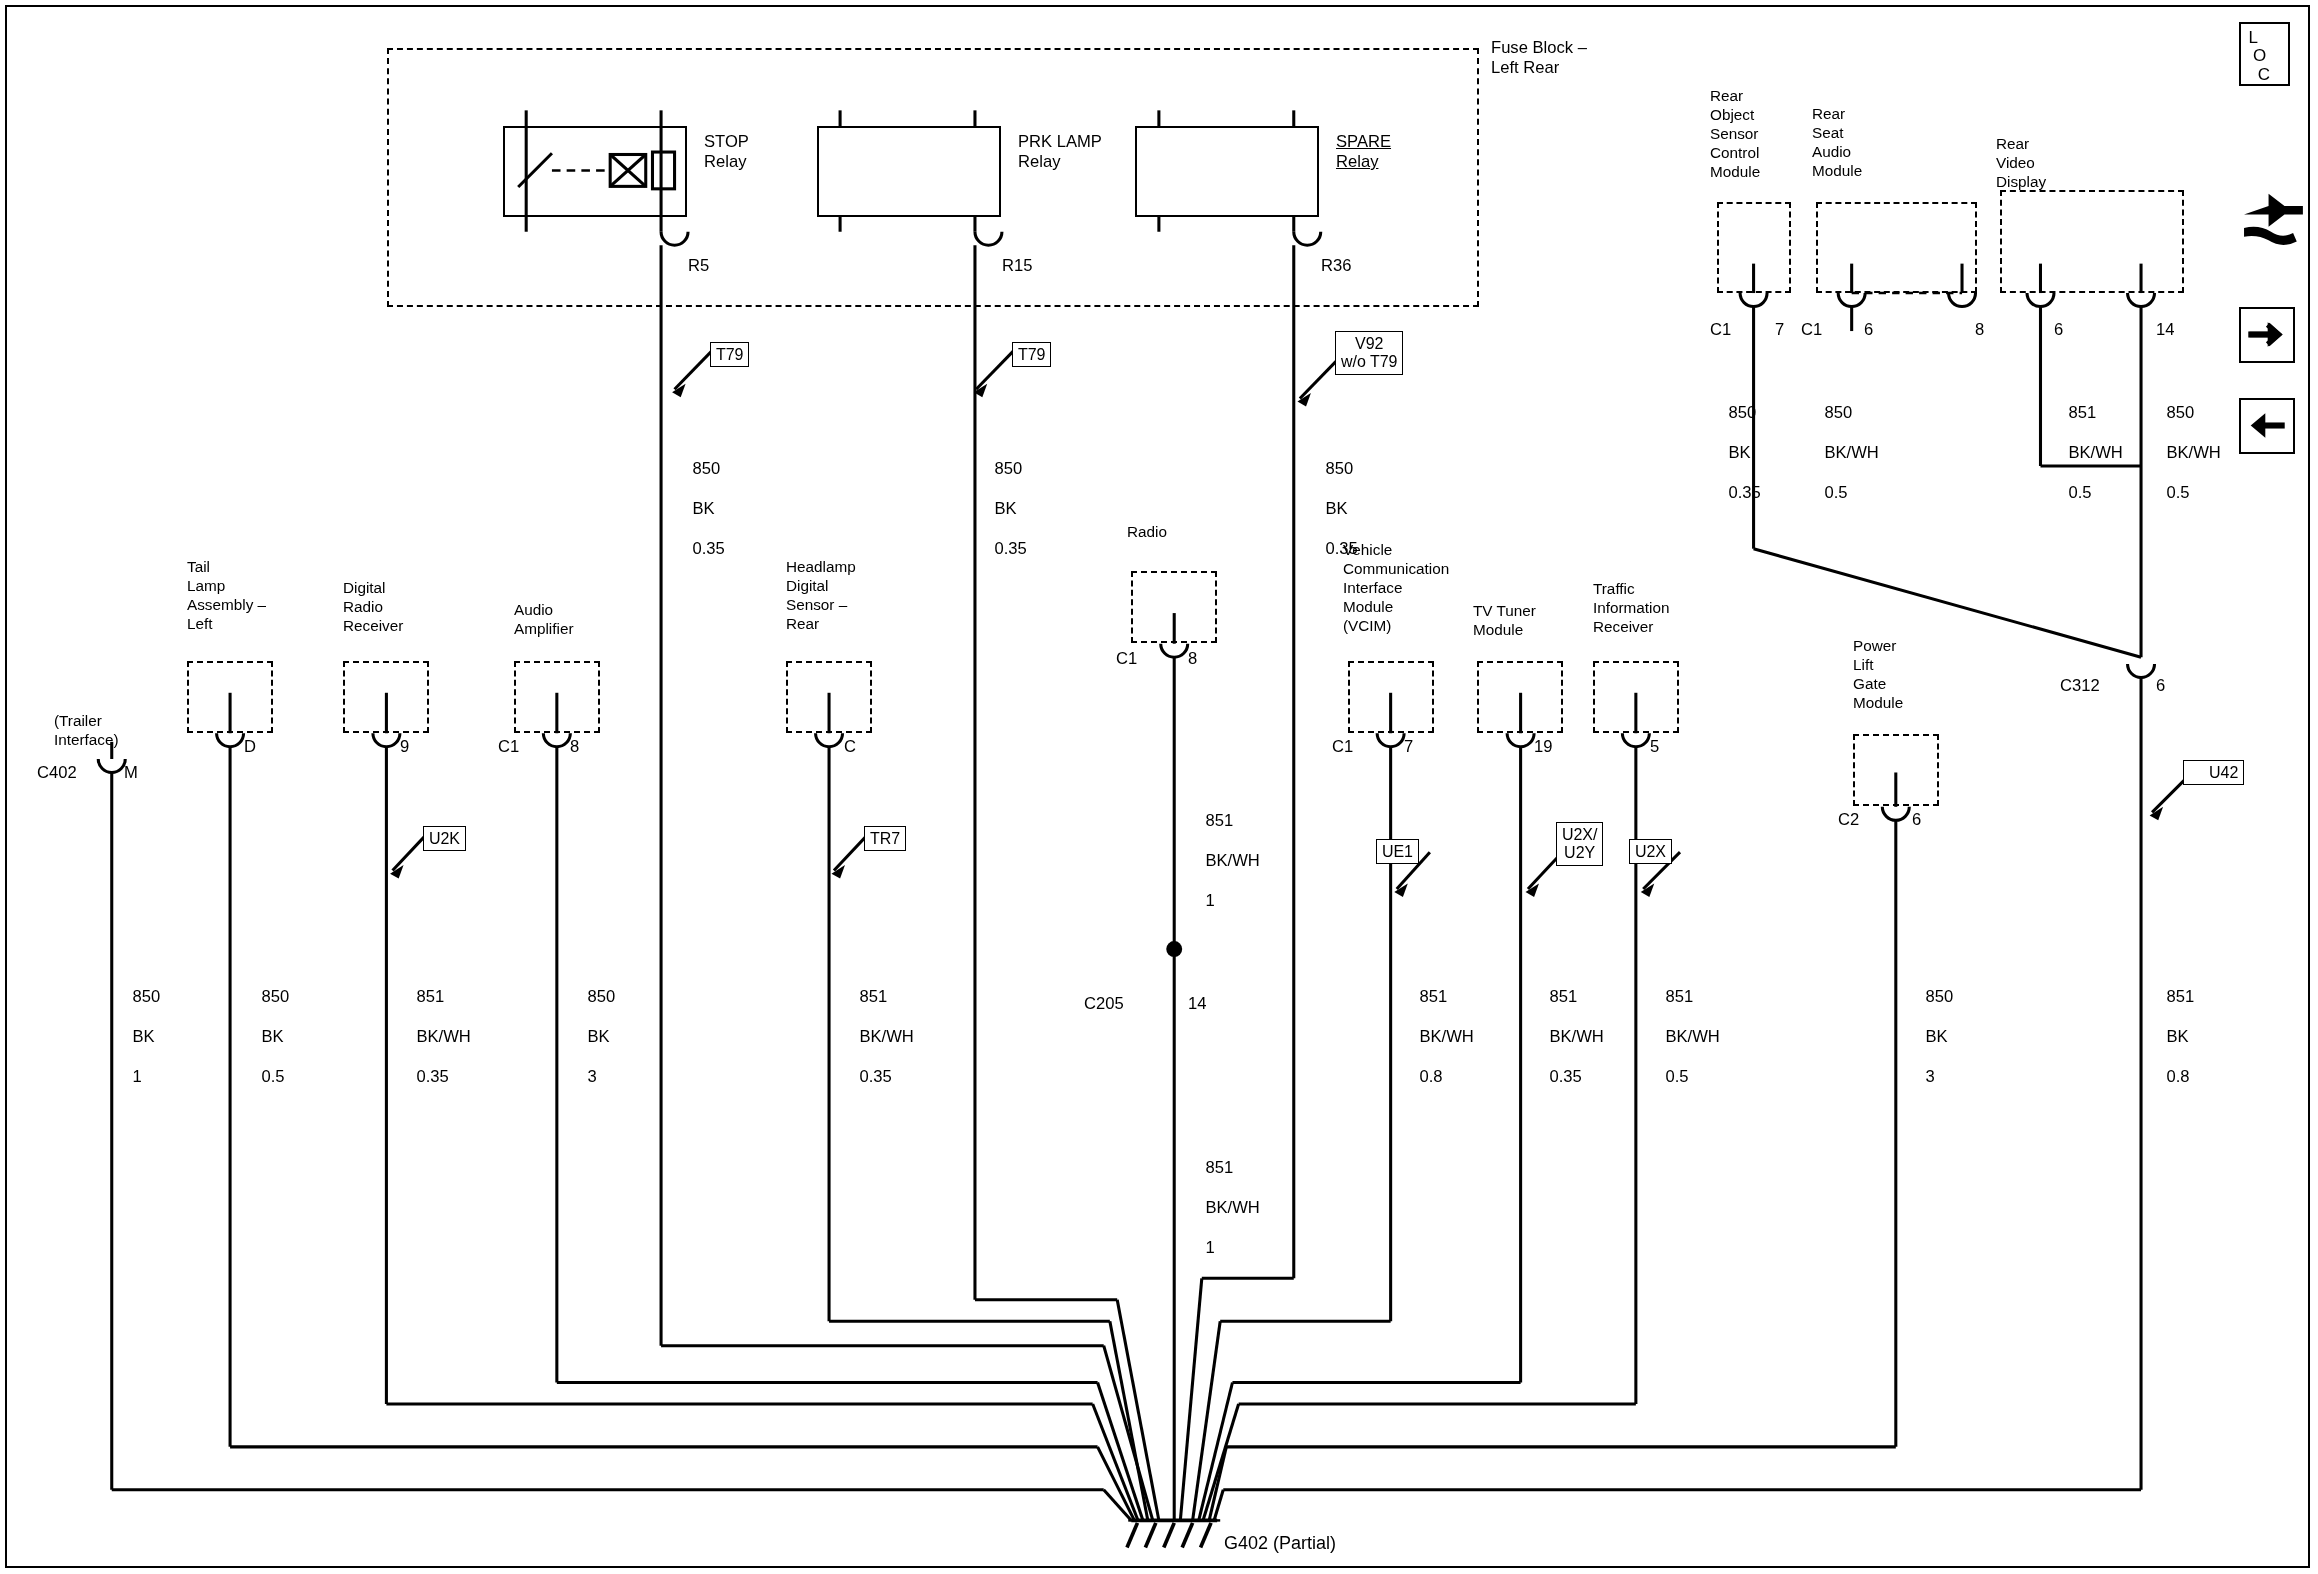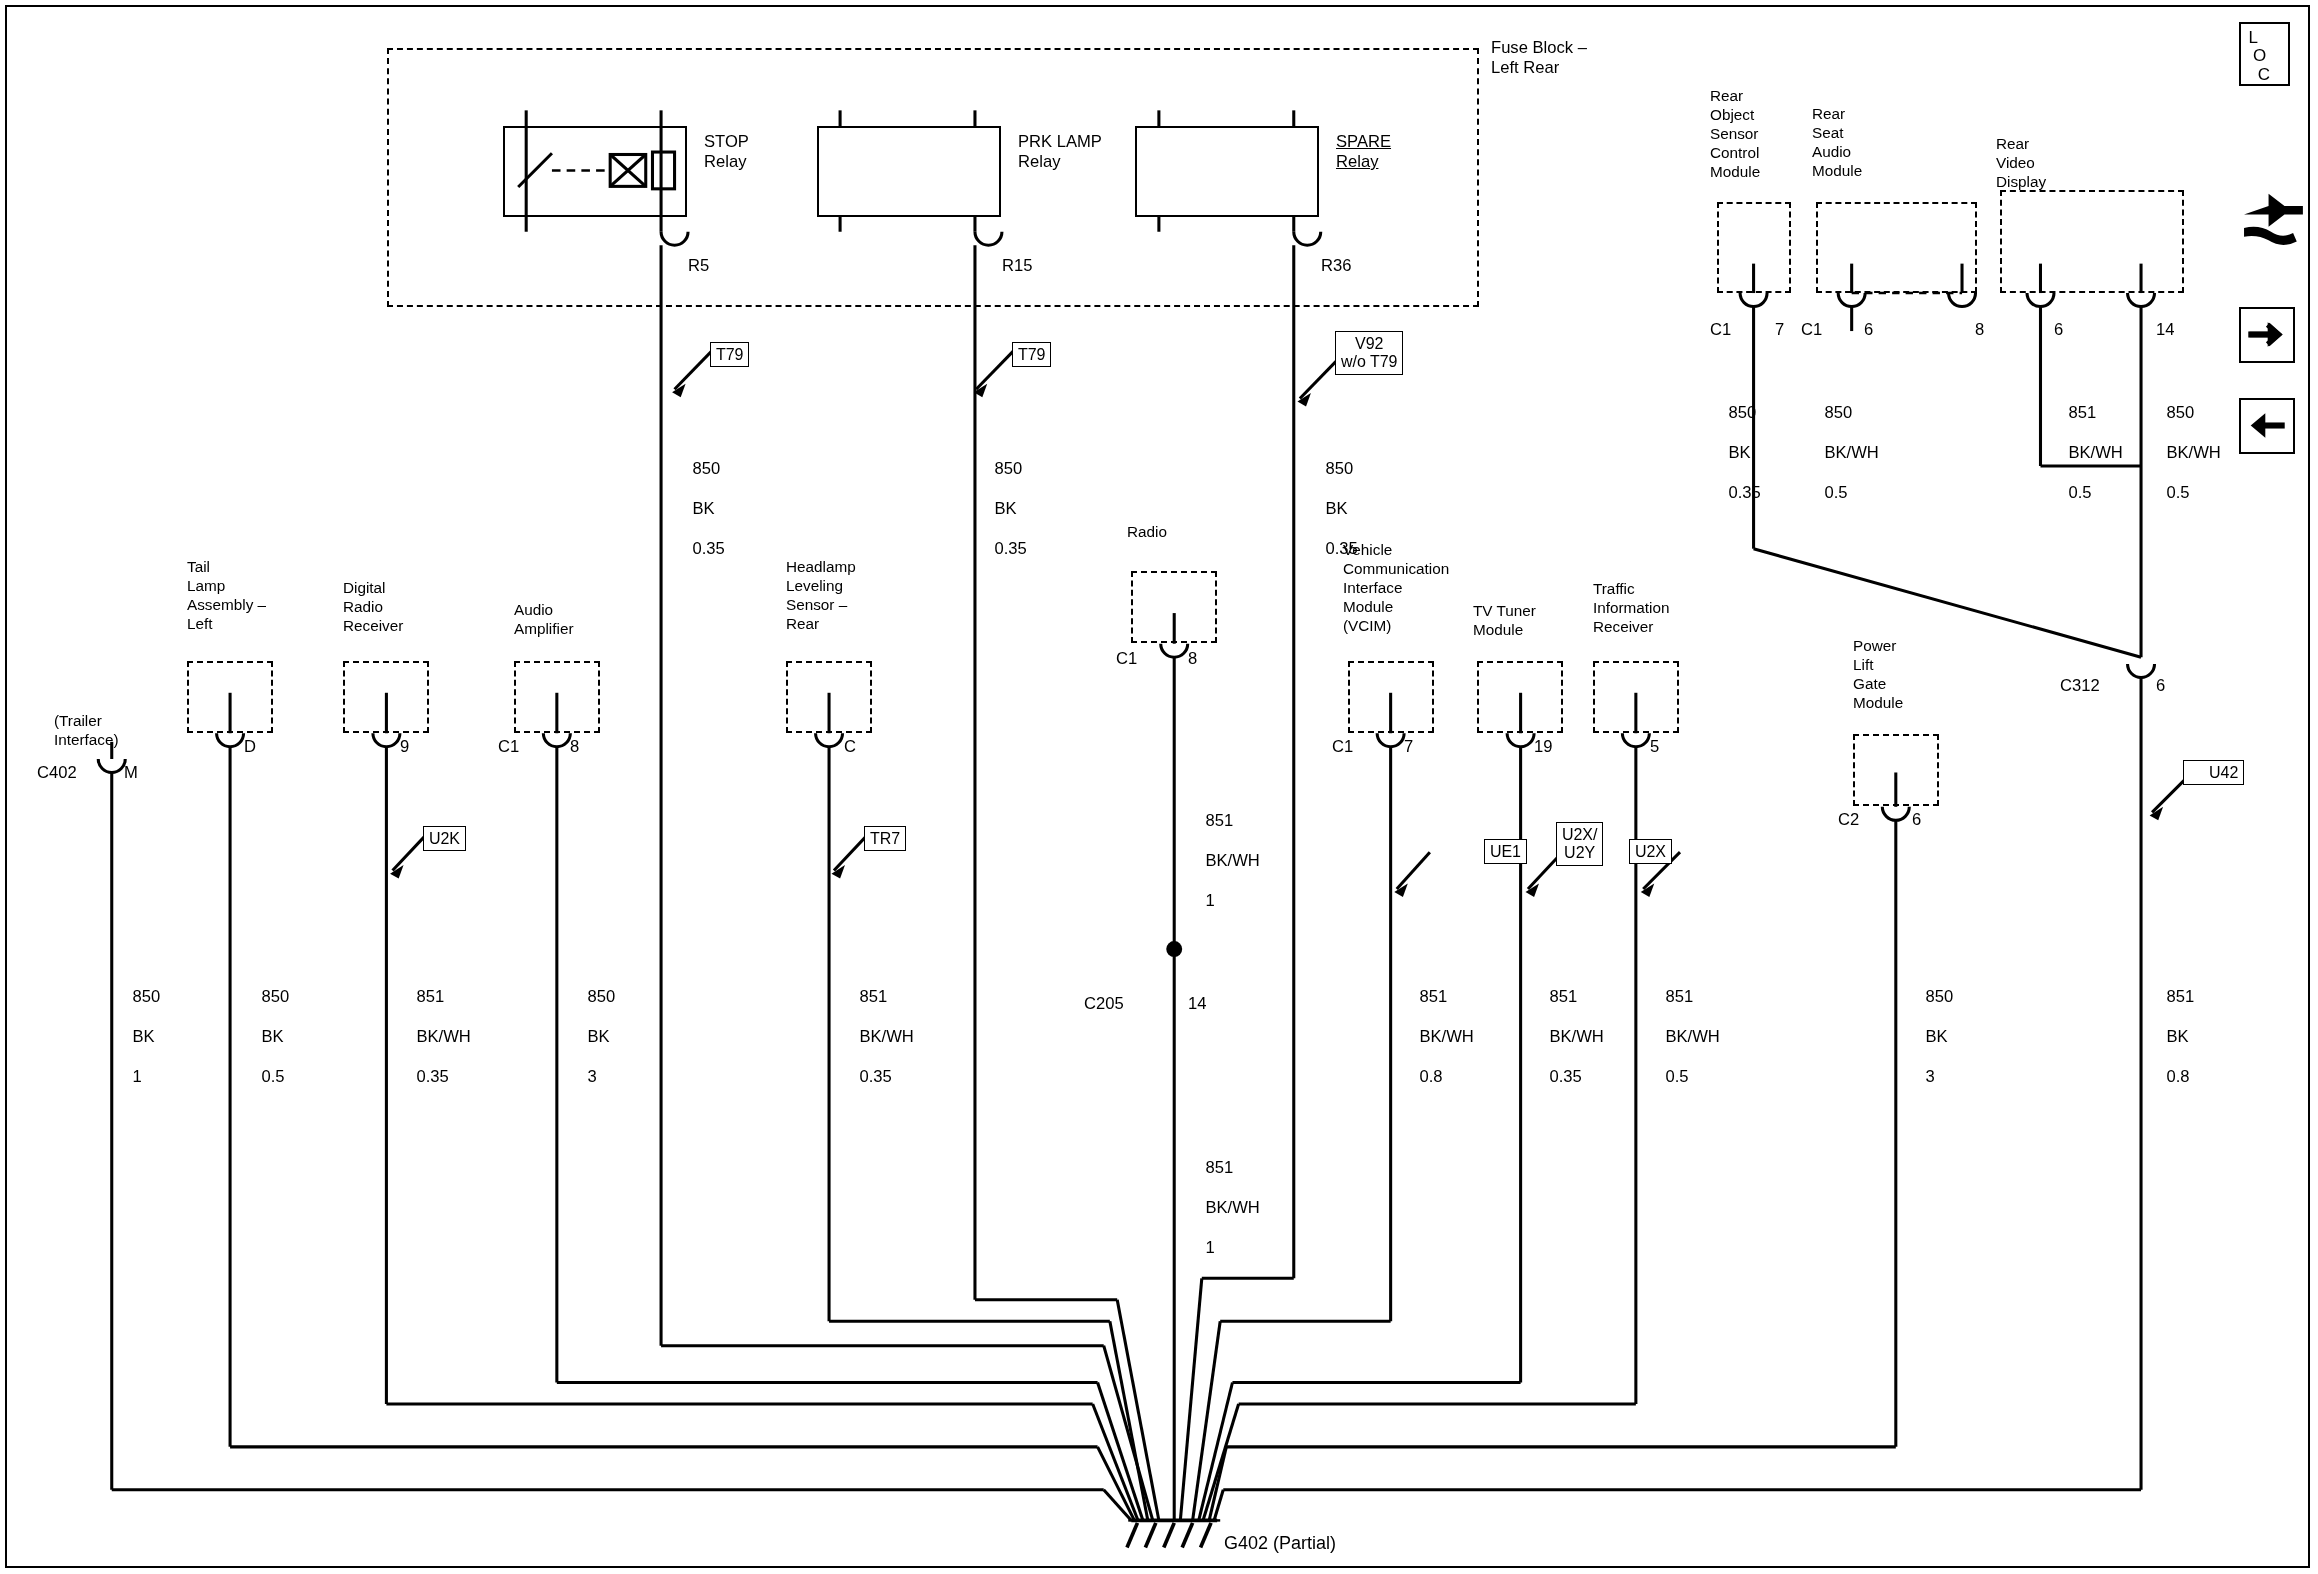--- a/index.html
+++ b/index.html
@@ -164,21 +164,21 @@
   <div class="lbl sm" style="left:343px; top:578px;">Digital
 Radio
 Receiver</div>
 
   <div class="dashbox" style="left:514px; top:661px; width:86px; height:72px;"></div>
   <div class="lbl sm" style="left:514px; top:600px;">Audio
 Amplifier</div>
 
   <div class="dashbox" style="left:786px; top:661px; width:86px; height:72px;"></div>
   <div class="lbl sm" style="left:786px; top:557px;">Headlamp
-Leveling
+Digital
 Sensor –
 Rear</div>
 
   <div class="dashbox" style="left:1131px; top:571px; width:86px; height:72px;"></div>
   <div class="lbl sm" style="left:1127px; top:522px;">Radio</div>
 
   <div class="dashbox" style="left:1348px; top:661px; width:86px; height:72px;"></div>
   <div class="lbl sm" style="left:1343px; top:540px;">Vehicle
 Communication
 Interface
@@ -338,21 +338,21 @@
     <line x1="3570" y1="1265" x2="3510" y2="1325" stroke="#000" stroke-width="5"></line>
     <polygon points="3506,1330 3528,1316 3520,1338" fill="#000"></polygon>
   </svg>
 
   <div class="optbox" style="left:710px; top:342px;">T79</div>
   <div class="optbox" style="left:1012px; top:342px;">T79</div>
   <div class="optbox" style="left:1335px; top:331px;">V92
 w/o T79</div>
   <div class="optbox" style="left:423px; top:826px;">U2K</div>
   <div class="optbox" style="left:864px; top:826px;">TR7</div>
-  <div class="optbox" style="left:1484px; top:839px;">UE1</div>
+  <div class="optbox" style="left:1376px; top:839px;">UE1</div>
   <div class="optbox" style="left:1556px; top:822px;">U2X/
 U2Y</div>
   <div class="optbox" style="left:1629px; top:839px;">U2X</div>
   <div class="optbox" style="left:2183px; top:760px;padding-left:25px;">U42</div>
 
   <div class="lbl" style="left:37px; top:763px;">C402</div>
   <div class="lbl" style="left:124px; top:763px;">M</div>
 
   <div class="lbl" style="left:244px; top:737px;">D</div>
   <div class="lbl" style="left:400px; top:737px;">9</div>

